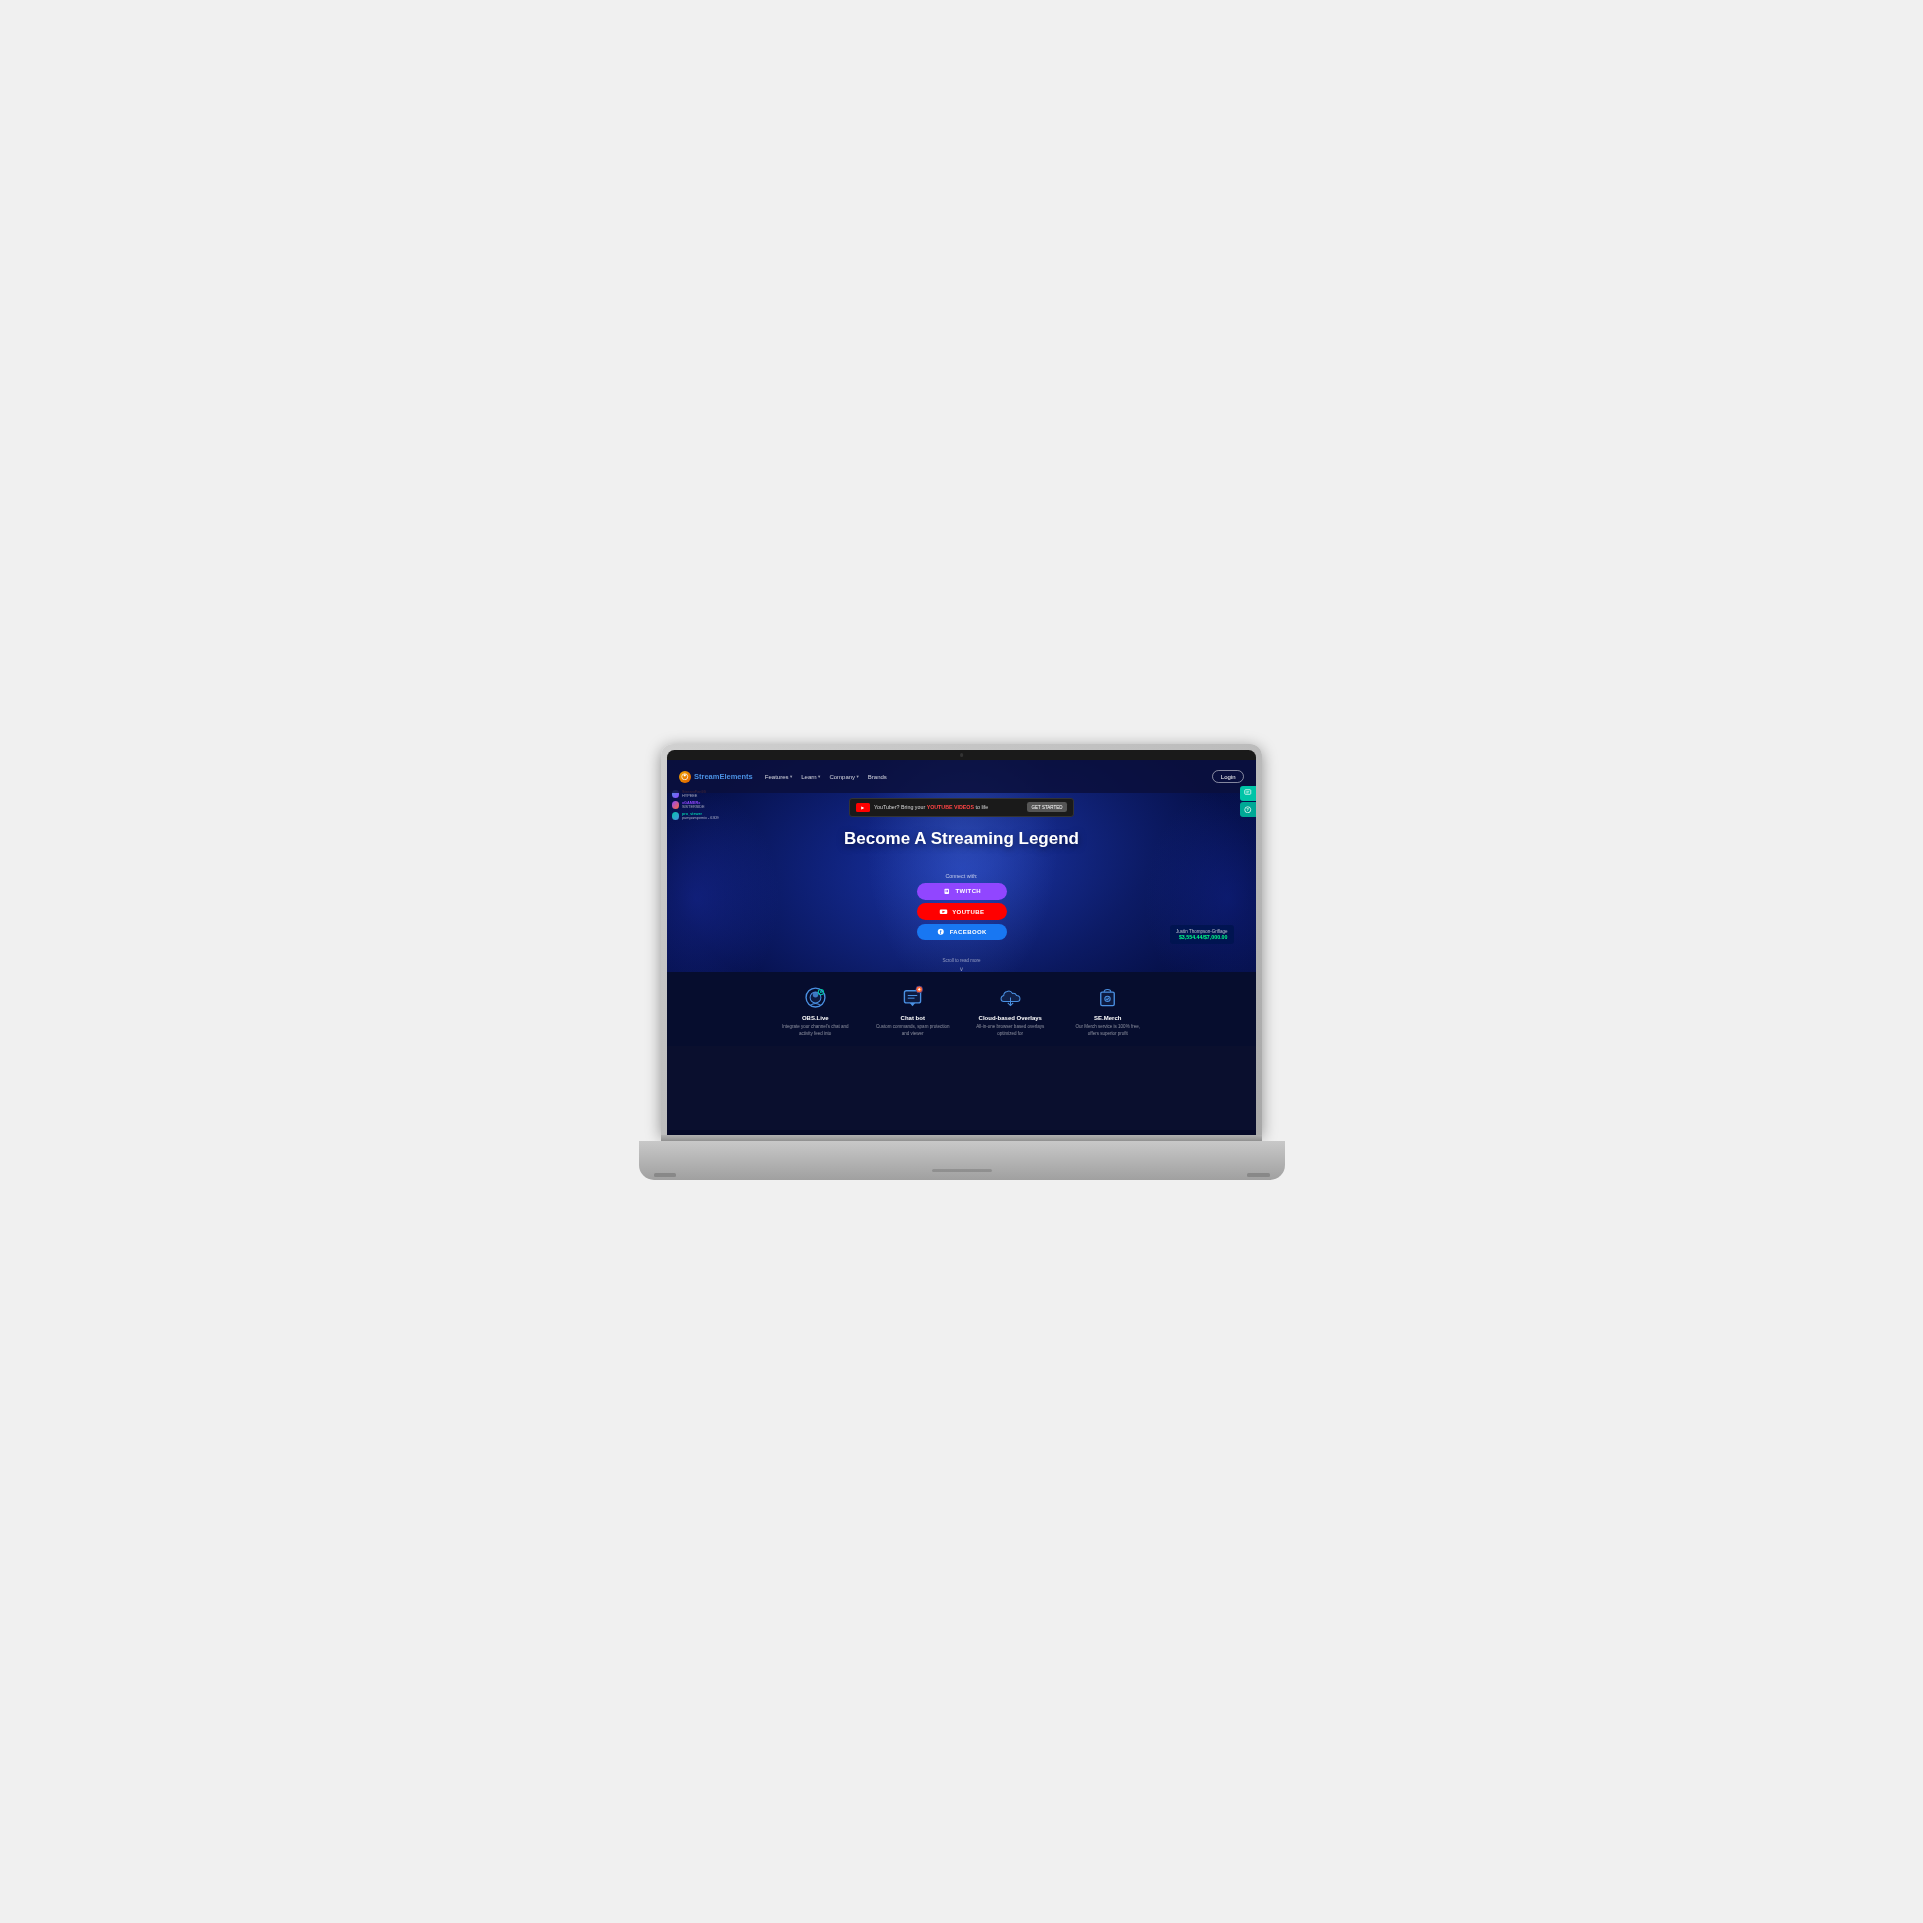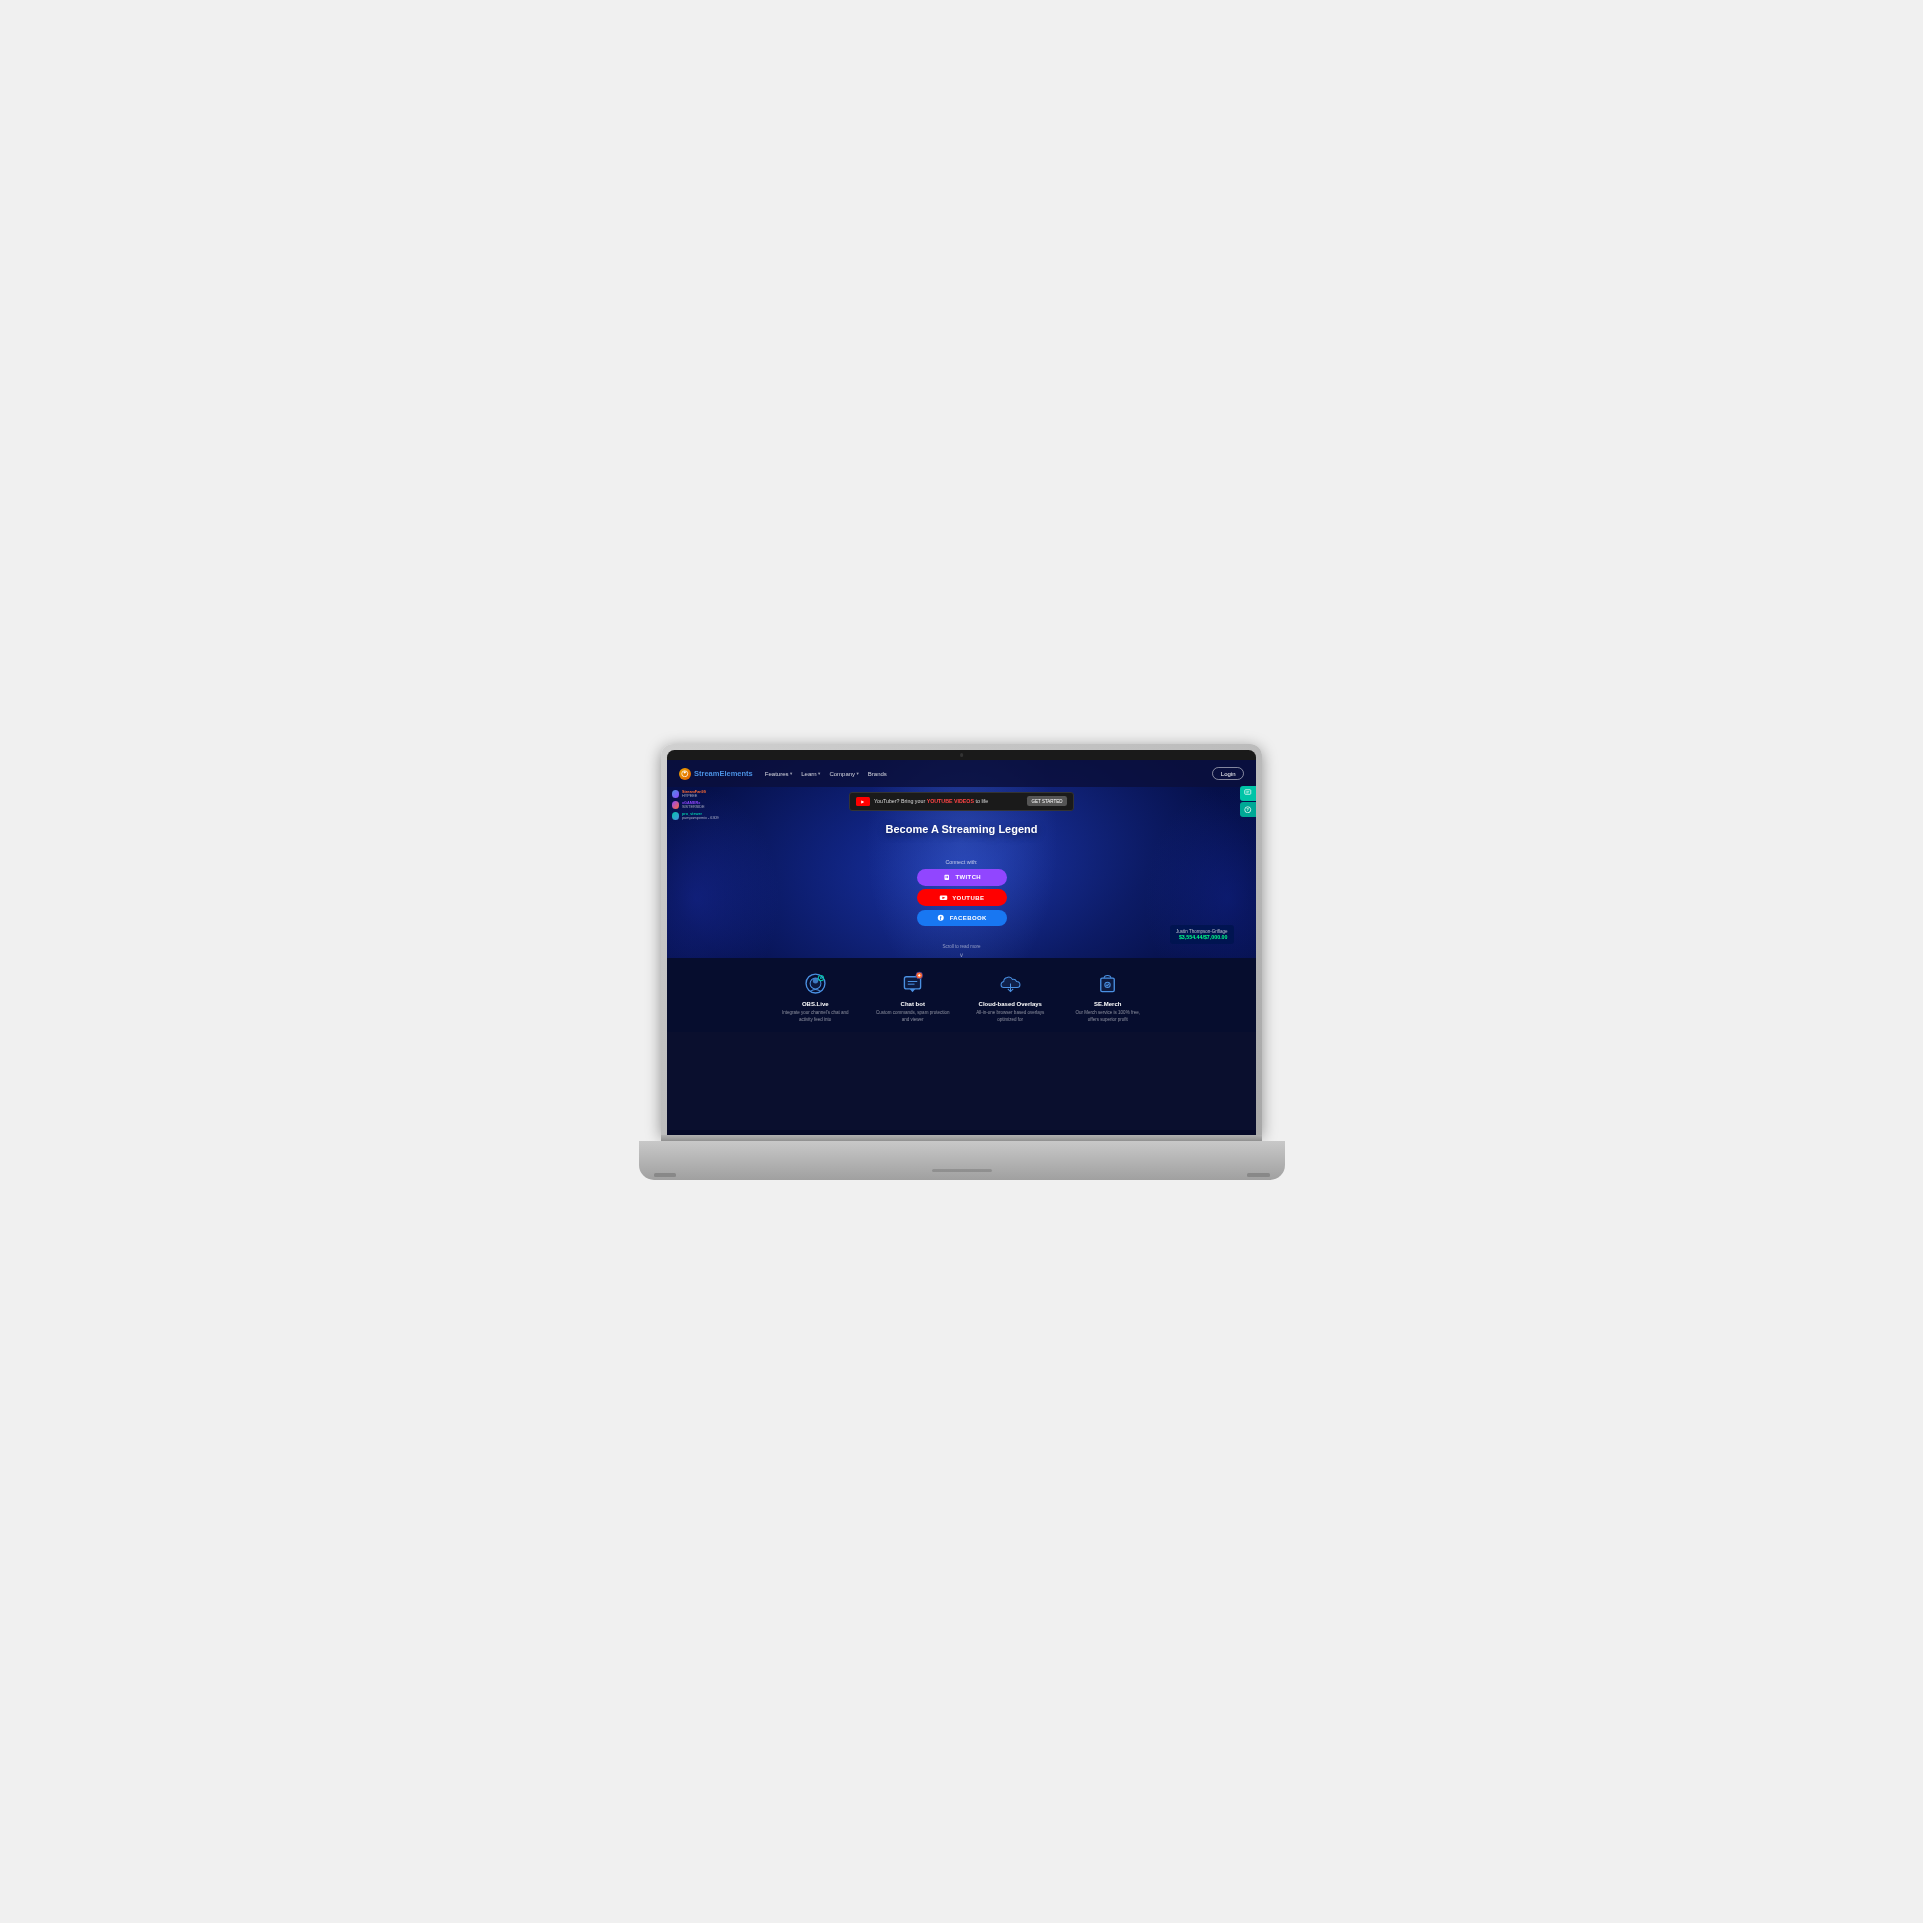--- a/index.html
+++ b/index.html
@@ -90,21 +90,21 @@
     }
 
     
     .navbar {
       position: relative;
       z-index: 100;
       display: flex;
       align-items: center;
       padding: 6px 12px;
       background: rgba(10,15,60,0.85);
-      height: 27px;
+      height: 33px;
     }
 
     .logo-area {
       display: flex;
       align-items: center;
       gap: 3px;
     }
 
     .logo-icon {
       width: 12px;
@@ -245,21 +245,21 @@
 
     
     .hero-content {
       position: relative;
       z-index: 50;
       text-align: center;
       padding: 7.5px 15px;
     }
 
     .hero-title {
-      font-size: 11px;
+      font-size: 17px;
       font-weight: 700;
       color: white;
       margin-bottom: 24px;
       text-shadow: 0 1.5px 7.5px rgba(0,0,0,0.5);
     }
 
     .connect-label {
       font-size: 5.3px;
       color: rgba(255,255,255,0.7);
       margin-bottom: 4.5px;

